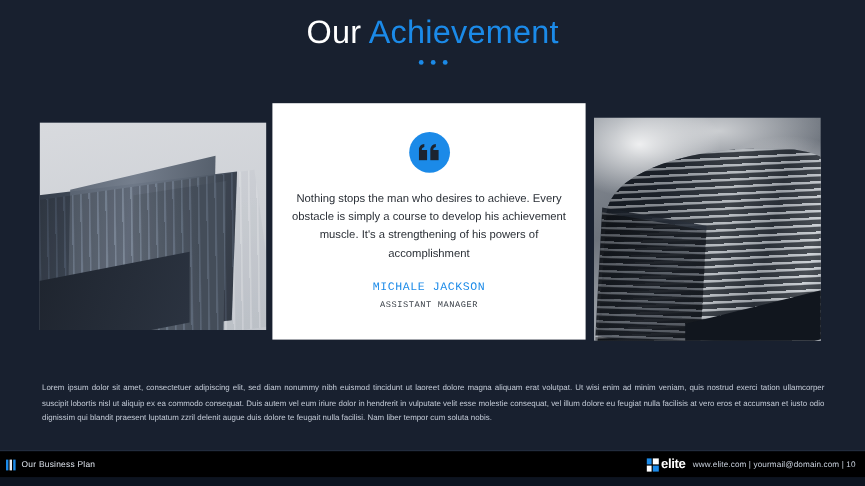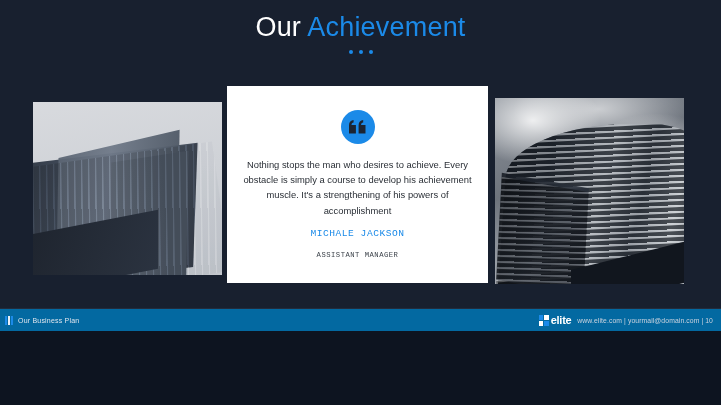--- a/index.html
+++ b/index.html
@@ -6,21 +6,21 @@
     margin: 0;
     padding: 0;
     background: #0d1420;
   }
   body {
     font-family: "Liberation Sans", sans-serif;
   }
   #slide {
     position: relative;
     width: 721px;
-    height: 331px;
+    height: 398px;
     background: #18202f;
     overflow: hidden;
   }
 
   
   .title-block {
     position: absolute;
     top: 13px;
     left: 0;
     width: 721px;
@@ -206,42 +206,42 @@
   }
   .attrib-name {
     color: #1b8ae8;
     font-size: 9.6px;
     letter-spacing: .5px;
   }
   .attrib-role {
     color: #3c424a;
     font-size: 7.2px;
     letter-spacing: .5px;
-    margin-top: 12px;
+    margin-top: 6px;
   }
 
   
   .body-copy {
     position: absolute;
     left: 35px;
     top: 318px;
     width: 652px;
     color: #c3cad6;
     font-size: 6.6px;
     line-height: 1.92;
     text-align: justify;
   }
 
   
   .footer {
     position: absolute;
     left: 0; bottom: 0;
     width: 721px;
     height: 22px;
-    background: #0369a1;
+    background: #000000;
     border-top: 1px solid #222c3d;
   }
   .footer-left {
     position: absolute;
     left: 5px; top: 0; height: 22px;
     display: flex; align-items: center; gap: 5px;
   }
   .mark-bars { display: flex; gap: 1px; align-items: flex-end; height: 9px; }
   .mark-bars i { display:block; width: 2px; height: 9px; background: #1b8ae8; }
   .mark-bars i:nth-child(2) { background: #e9eef5; }

